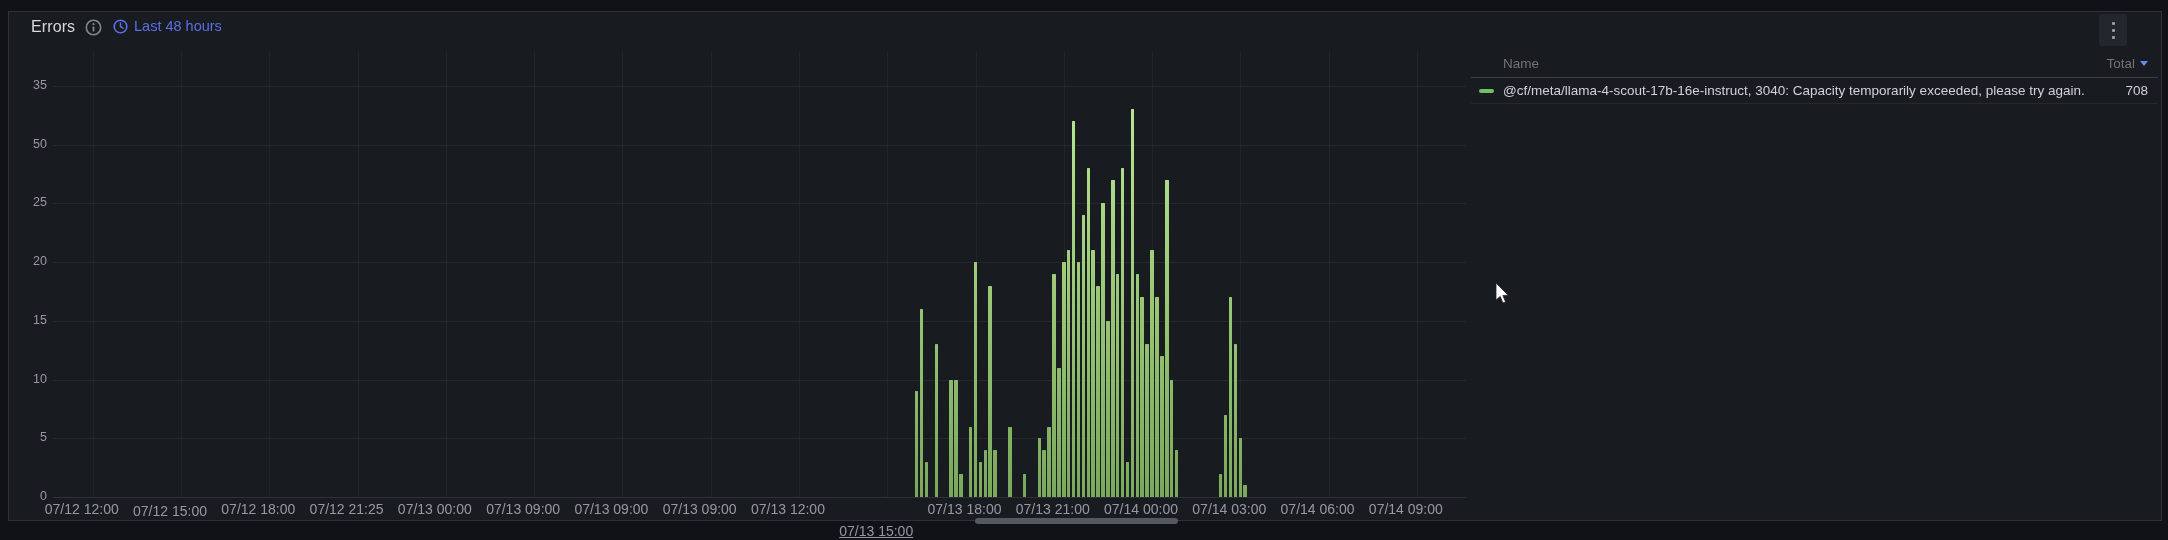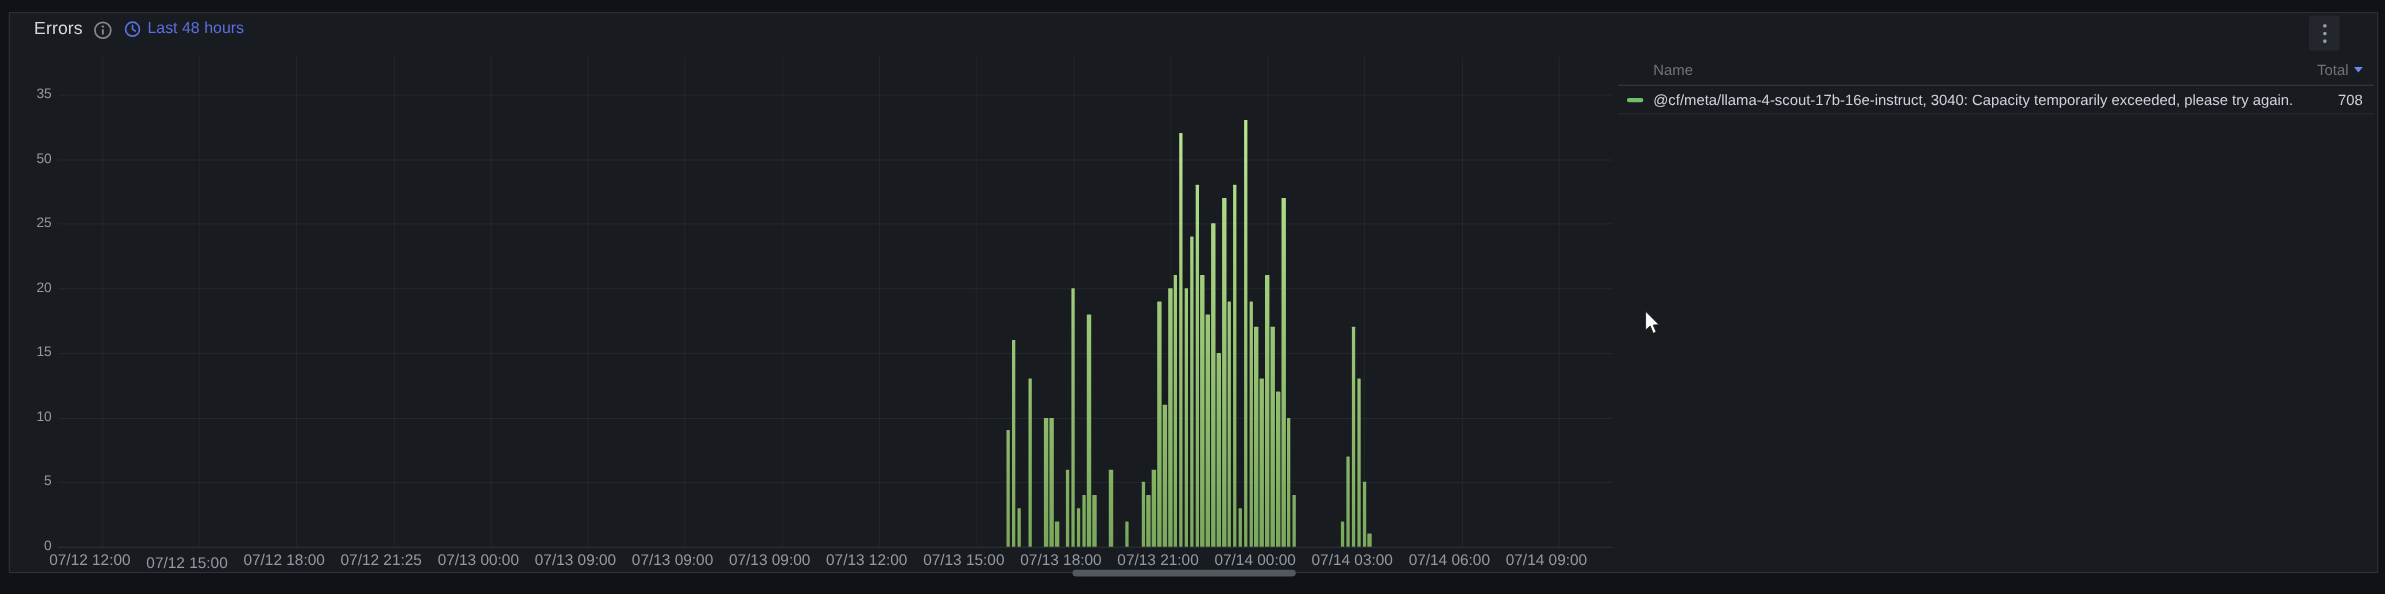--- a/index.html
+++ b/index.html
@@ -115,21 +115,21 @@
         <div class="x-tick" style="left: 388.869px; top: 489px;">07/13 00:00</div>
         <div class="gridline-v" style="left: 525.141px; top: 39px; height: 446px;"></div>
         <div class="x-tick" style="left: 477.141px; top: 489px;">07/13 09:00</div>
         <div class="gridline-v" style="left: 613.414px; top: 39px; height: 446px;"></div>
         <div class="x-tick" style="left: 565.414px; top: 489px;">07/13 09:00</div>
         <div class="gridline-v" style="left: 701.686px; top: 39px; height: 446px;"></div>
         <div class="x-tick" style="left: 653.686px; top: 489px;">07/13 09:00</div>
         <div class="gridline-v" style="left: 789.958px; top: 39px; height: 446px;"></div>
         <div class="x-tick" style="left: 741.958px; top: 489px;">07/13 12:00</div>
         <div class="gridline-v" style="left: 878.23px; top: 39px; height: 446px;"></div>
-        <div class="x-tick" style="left: 830.23px; top: 489px;">07/13 15:00</div>
+        <div class="x-tick" style="left: 830.23px; top: 511px; text-decoration: underline;">07/13 15:00</div>
         <div class="gridline-v" style="left: 966.503px; top: 39px; height: 446px;"></div>
         <div class="x-tick" style="left: 918.503px; top: 489px;">07/13 18:00</div>
         <div class="gridline-v" style="left: 1054.77px; top: 39px; height: 446px;"></div>
         <div class="x-tick" style="left: 1006.77px; top: 489px;">07/13 21:00</div>
         <div class="gridline-v" style="left: 1143.05px; top: 39px; height: 446px;"></div>
         <div class="x-tick" style="left: 1095.05px; top: 489px;">07/14 00:00</div>
         <div class="gridline-v" style="left: 1231.32px; top: 39px; height: 446px;"></div>
         <div class="x-tick" style="left: 1183.32px; top: 489px;">07/14 03:00</div>
         <div class="gridline-v" style="left: 1319.59px; top: 39px; height: 446px;"></div>
         <div class="x-tick" style="left: 1271.59px; top: 489px;">07/14 06:00</div>

